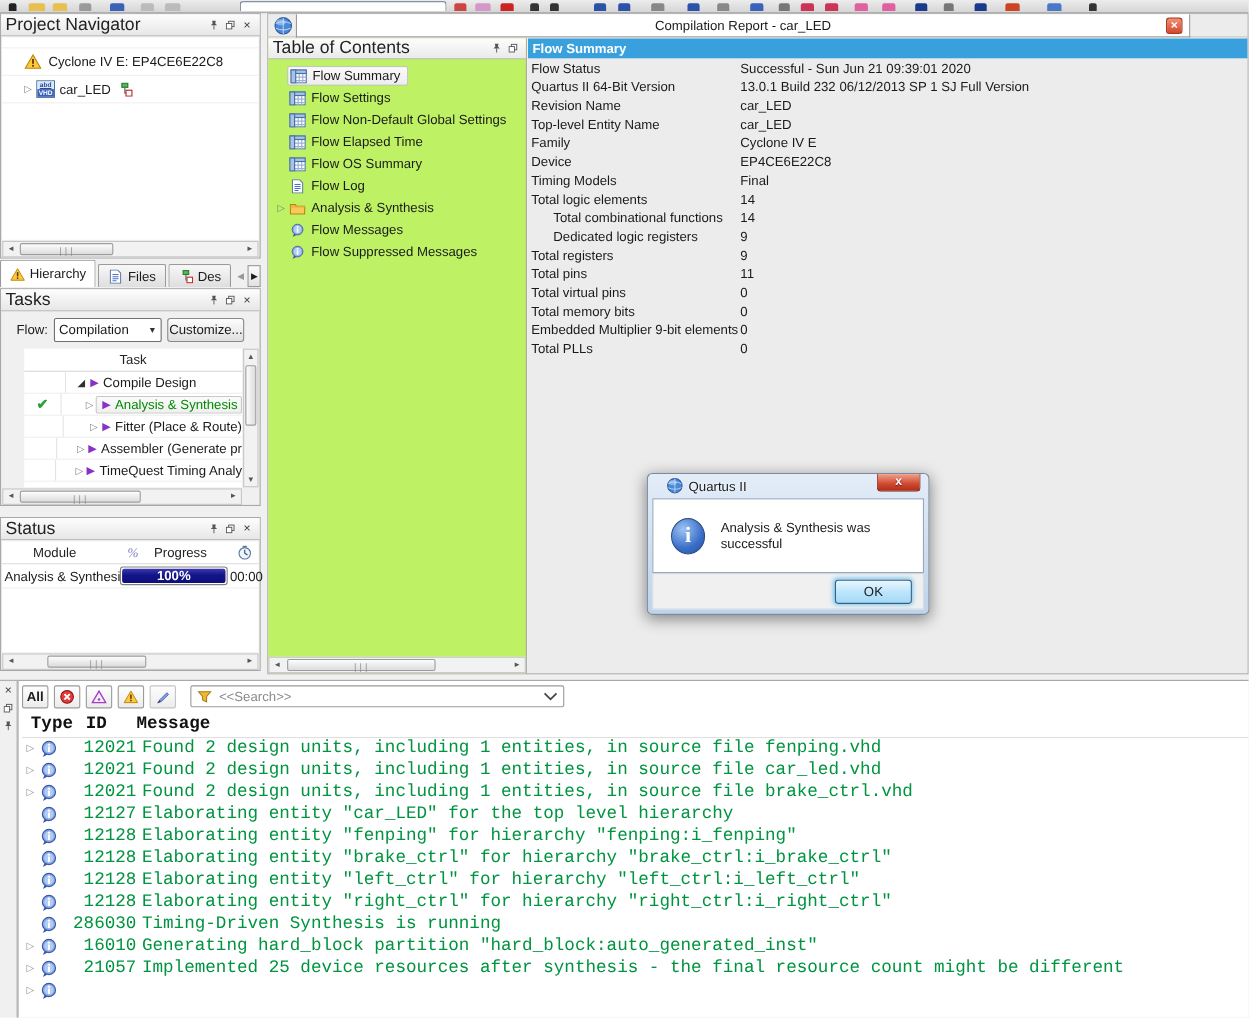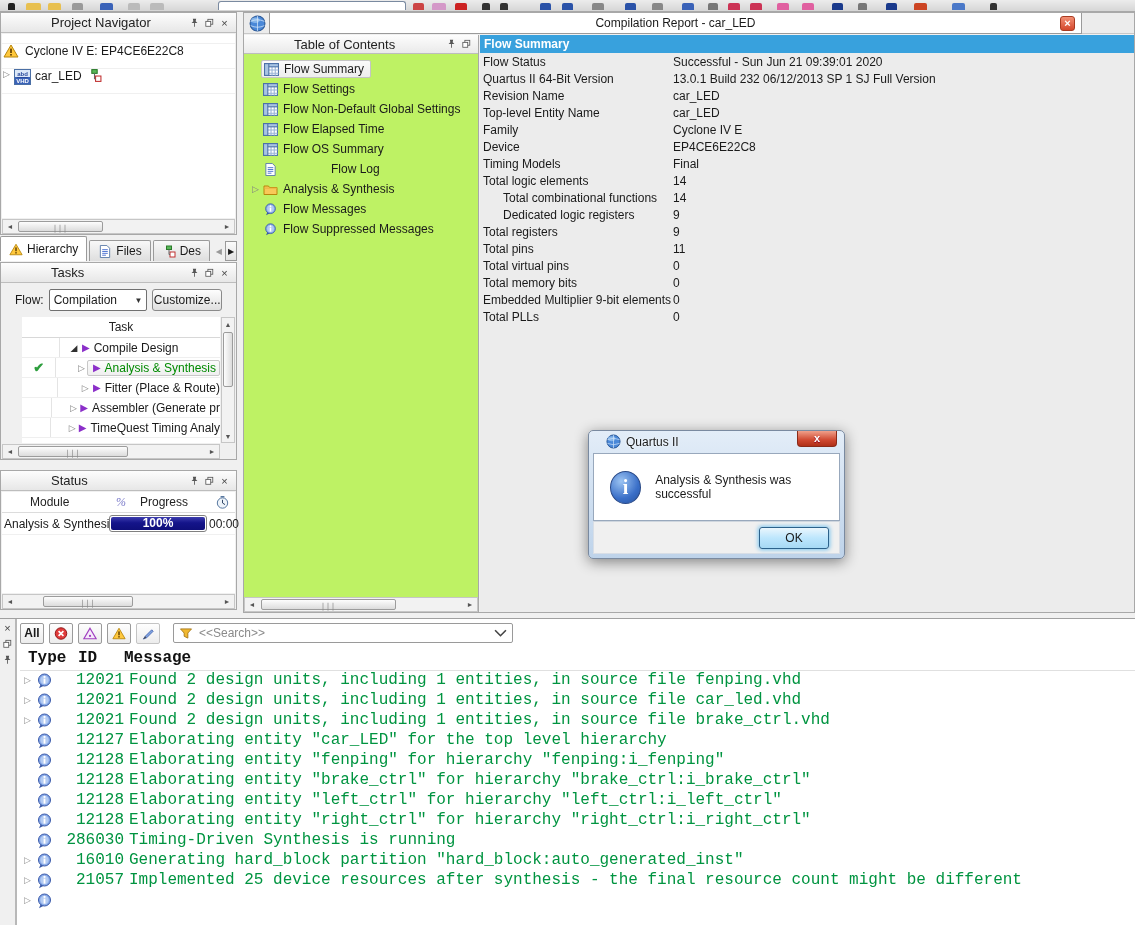--- a/index.html
+++ b/index.html
@@ -9,21 +9,21 @@
 
   
   #toolbar-strip { position:absolute; left:0; top:0; width:1135px; height:12px;
     background:linear-gradient(#ececec,#d6d6d6); border-bottom:1px solid #a8a8a8; }
   #toolbar-strip .sliver { position:absolute; bottom:1px; height:7px; }
 
   
   .panel { position:absolute; background:#f0f0f0; border:1px solid #a8a8a8; }
   .titlebar { height:20px; background:linear-gradient(#fdfdfd,#e7e7e7);
     border-bottom:1px solid #bdbdbd; display:flex; align-items:center; padding:0 4px; }
-  .titlebar .t { flex:1; font-size:13px; color:#222;margin-left:46px; }
+  .titlebar .t { flex:1; font-size:16px; color:#222; }
   .tb-btn { width:15px; height:14px; display:flex; align-items:center; justify-content:center;
     color:#444; font-size:11px; cursor:default; }
   .tb-btn svg { width:9px; height:10px; }
   .icon { display:inline-flex; align-items:center; justify-content:center; }
   .icon svg { width:100%; height:100%; }
 
   
   .hscroll { position:absolute; height:15px; background:#f2f2f2; border:1px solid #c6c6c6; }
   .hscroll .arr { position:absolute; top:0; width:14px; height:13px; font-size:7px; color:#555;
     display:flex; align-items:center; justify-content:center; }
@@ -34,21 +34,21 @@
     color:#8a8a8a; font-size:8px; letter-spacing:1px; }
   .vscroll { position:absolute; width:14px; background:#f2f2f2; border:1px solid #c6c6c6; }
   .vscroll .arr { position:absolute; left:0; width:12px; height:12px; font-size:7px; color:#555;
     display:flex; align-items:center; justify-content:center; }
   .vscroll .thumb { position:absolute; left:1px; width:10px;
     background:linear-gradient(90deg,#fdfdfd,#dcdcdc); border:1px solid #9c9c9c; border-radius:2px; }
 
   
   #pn { left:0; top:12px; width:237px; height:223px; }
   #pn-body { position:absolute; left:1px; right:1px; top:21px; bottom:16px; background:#fff; }
-  .tree-row { display:flex; height:25px; border-bottom:1px solid #f0f0f0; padding-left:1px; }
+  .tree-row { display:flex; align-items:center; height:25px; border-bottom:1px solid #f0f0f0; padding-left:20px; }
   .tree-row:first-child { height:10px; }
   #vhd-icon { width:17px; height:16px; display:inline-block; font-size:6px; font-weight:bold;
     line-height:8px; text-align:center; border:1px solid #4a6fa5; margin-right:4px; }
   #vhd-icon .a { display:block; background:#dce8f8; color:#2a4a9c; text-decoration:underline; height:7px;}
   #vhd-icon .b { display:block; background:#3a62b8; color:#fff; height:7px; }
 
   
   #pn-tabs { position:absolute; left:0; top:236px; width:237px; height:25px; display:flex; align-items:flex-end; }
   .tab { display:flex; align-items:center; gap:4px; padding:0 8px; height:21px;
     background:linear-gradient(#f8f8f8,#dedede); border:1px solid #9a9a9a; border-bottom:none;
@@ -525,21 +525,21 @@
         </div>
         <div class="toc-row">
           <span class="toc-exp"></span>
           <span style="display: inline-flex; align-items: center;">
             <span class="toc-icon icon">
               <svg viewBox="0 0 12 14">
                 <path d="M1 .5h7l3 3V13.5H1Z" fill="#fff" stroke="#5a7aa8"></path>
                 <path d="M3 5h6M3 7h6M3 9h6M3 11h4" stroke="#4a6fd0" fill="none"></path>
               </svg>
             </span>
-            <span style="white-space: nowrap; margin-left: 48px;">Flow Log</span>
+            <span style="white-space: nowrap;">Flow Log</span>
           </span>
         </div>
         <div class="toc-row">
           <span class="toc-exp">▷</span>
           <span style="display: inline-flex; align-items: center;">
             <span class="toc-icon icon">
               <svg viewBox="0 0 15 12">
                 <path d="M1 2.5h4.5l1 1.5H14v7H1Z" fill="#f8c858" stroke="#b8860b"></path>
                 <path d="M1 4.6h13" stroke="#e8b040" fill="none"></path>
               </svg>

